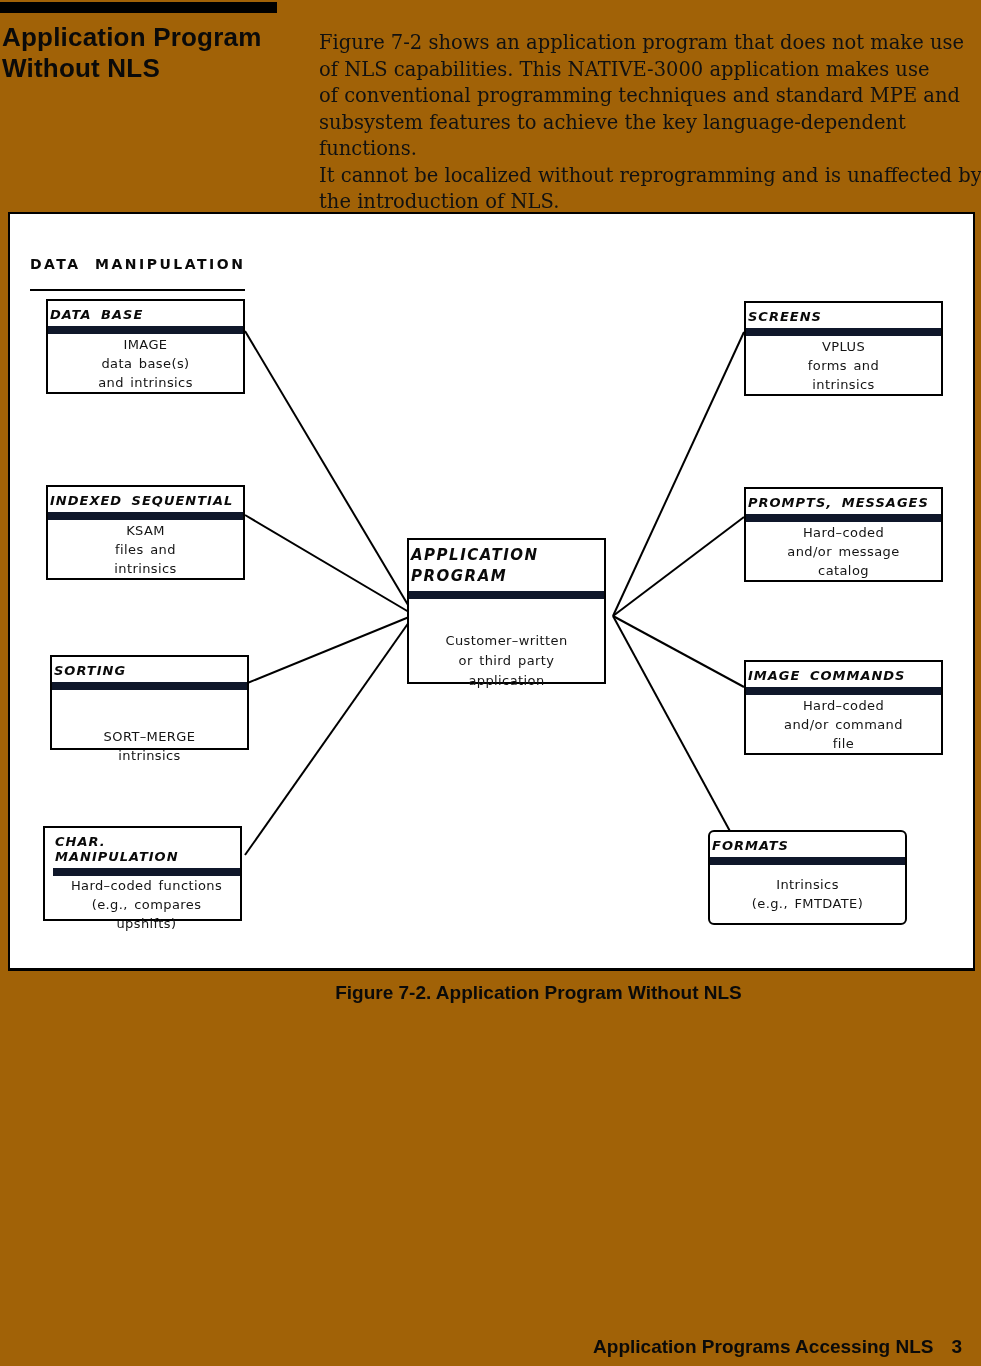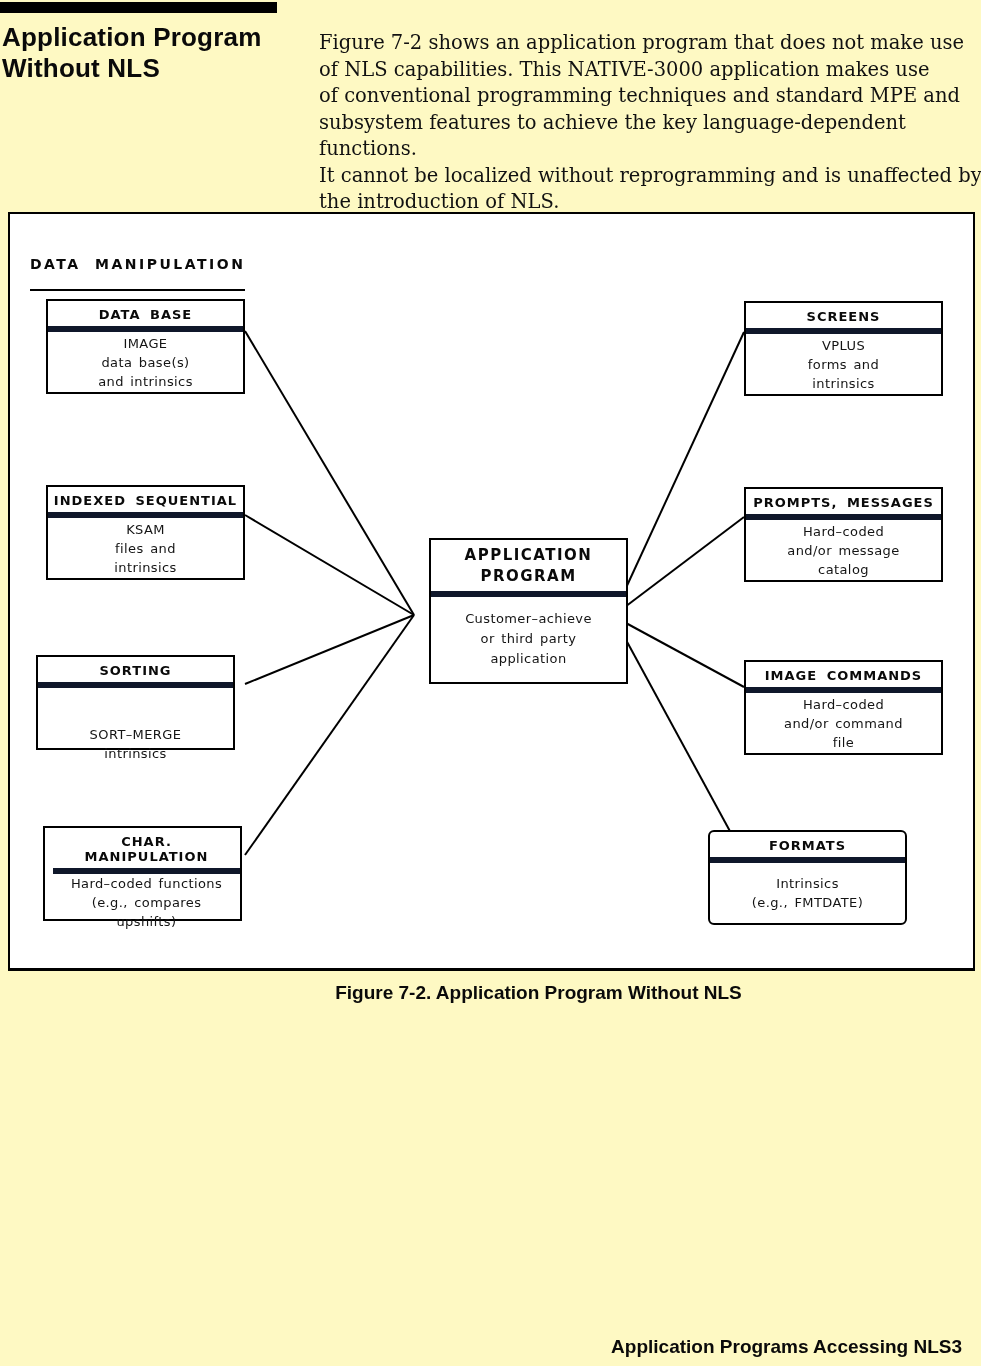--- a/index.html
+++ b/index.html
@@ -1,19 +1,19 @@
 <!DOCTYPE html>
 <html><head>
 <meta charset="utf-8">
 <style>
   html,body{margin:0;padding:0;background:#e8e8e8;}
   .page{
     position:relative;
     width:981px;height:1366px;
-    background:#fef9c3;
+    background:#a16207;
     margin:0 auto;
     overflow:hidden;
     color:#000;
   }
   
   .top-bar{
     position:absolute;left:0;top:2px;
     width:277px;height:11px;
     background:#000;
   }
@@ -60,26 +60,27 @@
   .dbox{
     position:absolute;
     width:199px;height:95px;
     border:2px solid #000;
     background:#fff;
     display:flex;flex-direction:column;
     box-sizing:border-box;
   }
   .dbox-title{
     flex:0 0 auto;
-    border-bottom:6px solid #0f172a;
-    text-align:center;
+    border-bottom:8px solid #0f172a;
+    text-align:left;
     font-weight:bold;font-size:13px;
     letter-spacing:1px;word-spacing:4px;
     padding:6px 2px 4px 2px;
     color:#0a0a0a;
+    font-style:italic;
   }
   .dbox-body{
     flex:1 1 auto;
     display:flex;align-items:center;justify-content:center;
     text-align:center;
     font-weight:normal;font-size:13px;line-height:19px;
     letter-spacing:0.4px;word-spacing:2px;
     white-space:pre-line;
     color:#141414;
   }
@@ -96,21 +97,21 @@
     text-align:center;
     font-family:"Liberation Sans",sans-serif;
     font-weight:bold;font-size:19px;
     color:#0a0a0a;
     padding-left:48px;
   }
   .footer{
     position:absolute;right:19px;top:1336px;
     font-family:"Liberation Sans",sans-serif;
     font-weight:bold;font-size:19px;
-    display:flex;
+    display:flex;gap:18px;
     color:#0a0a0a;
   }
 </style>
 </head>
 <body>
 
 <div class="page">
 
   <div class="top-bar"></div>
 
@@ -144,36 +145,36 @@
       <div class="dbox-body">IMAGE
 data  base(s)
 and  intrinsics</div>
     </div>
     <div class="dbox" style="left:36px;top:271px;">
       <div class="dbox-title">INDEXED  SEQUENTIAL</div>
       <div class="dbox-body">KSAM
 files  and
 intrinsics</div>
     </div>
-    <div class="dbox" style="left:26px;top:441px;gap:37px;">
+    <div class="dbox" style="left:40px;top:441px;gap:37px;">
       <div class="dbox-title">SORTING</div>
       <div class="dbox-body">SORT–MERGE
 intrinsics</div>
     </div>
     <div class="dbox" style="left:33px;top:612px;padding-left:8px;">
       <div class="dbox-title">CHAR.  MANIPULATION</div>
       <div class="dbox-body">Hard–coded  functions
 (e.g.,  compares
 upshifts)</div>
     </div>
 
-    <div class="dbox center" style="left:419px;top:324px;">
+    <div class="dbox center" style="left:397px;top:324px;gap:20px;">
       <div class="dbox-title">APPLICATION
 PROGRAM</div>
-      <div class="dbox-body">Customer–achieve
+      <div class="dbox-body">Customer–written
 or  third  party
 application</div>
     </div>
 
     <div class="dbox" style="left:734px;top:87px;">
       <div class="dbox-title">SCREENS</div>
       <div class="dbox-body">VPLUS
 forms  and
 intrinsics</div>
     </div>

